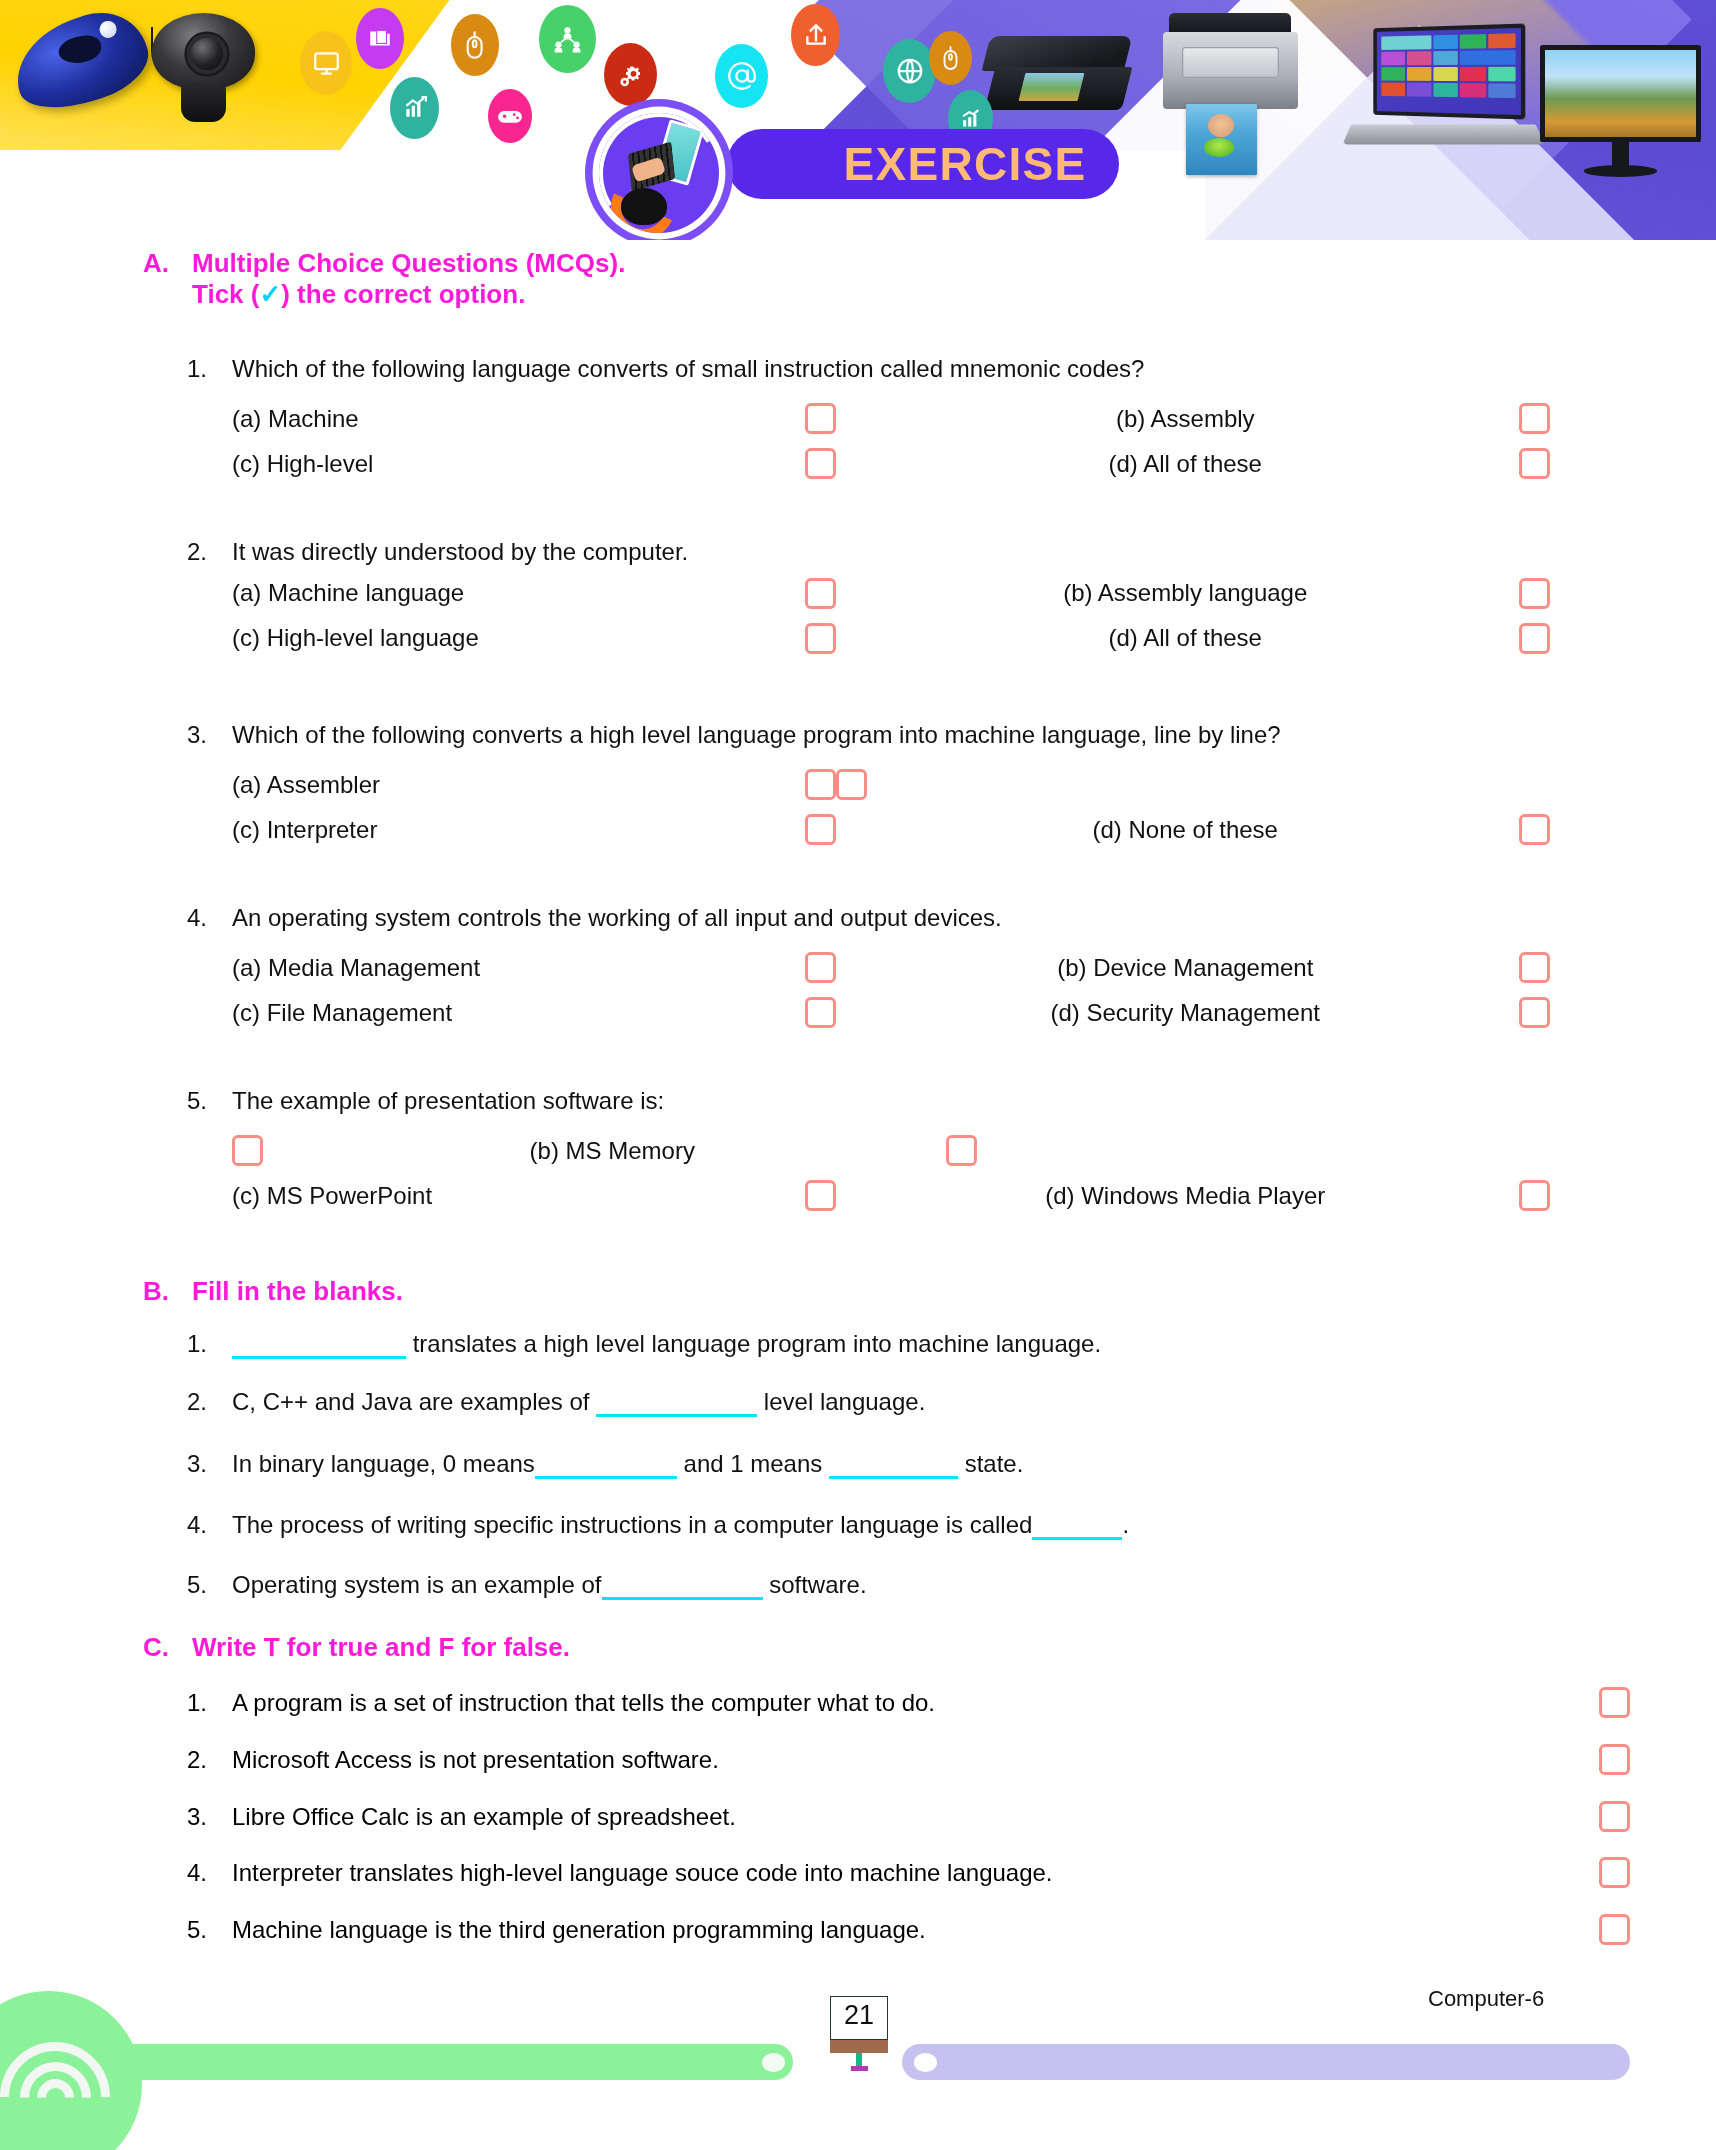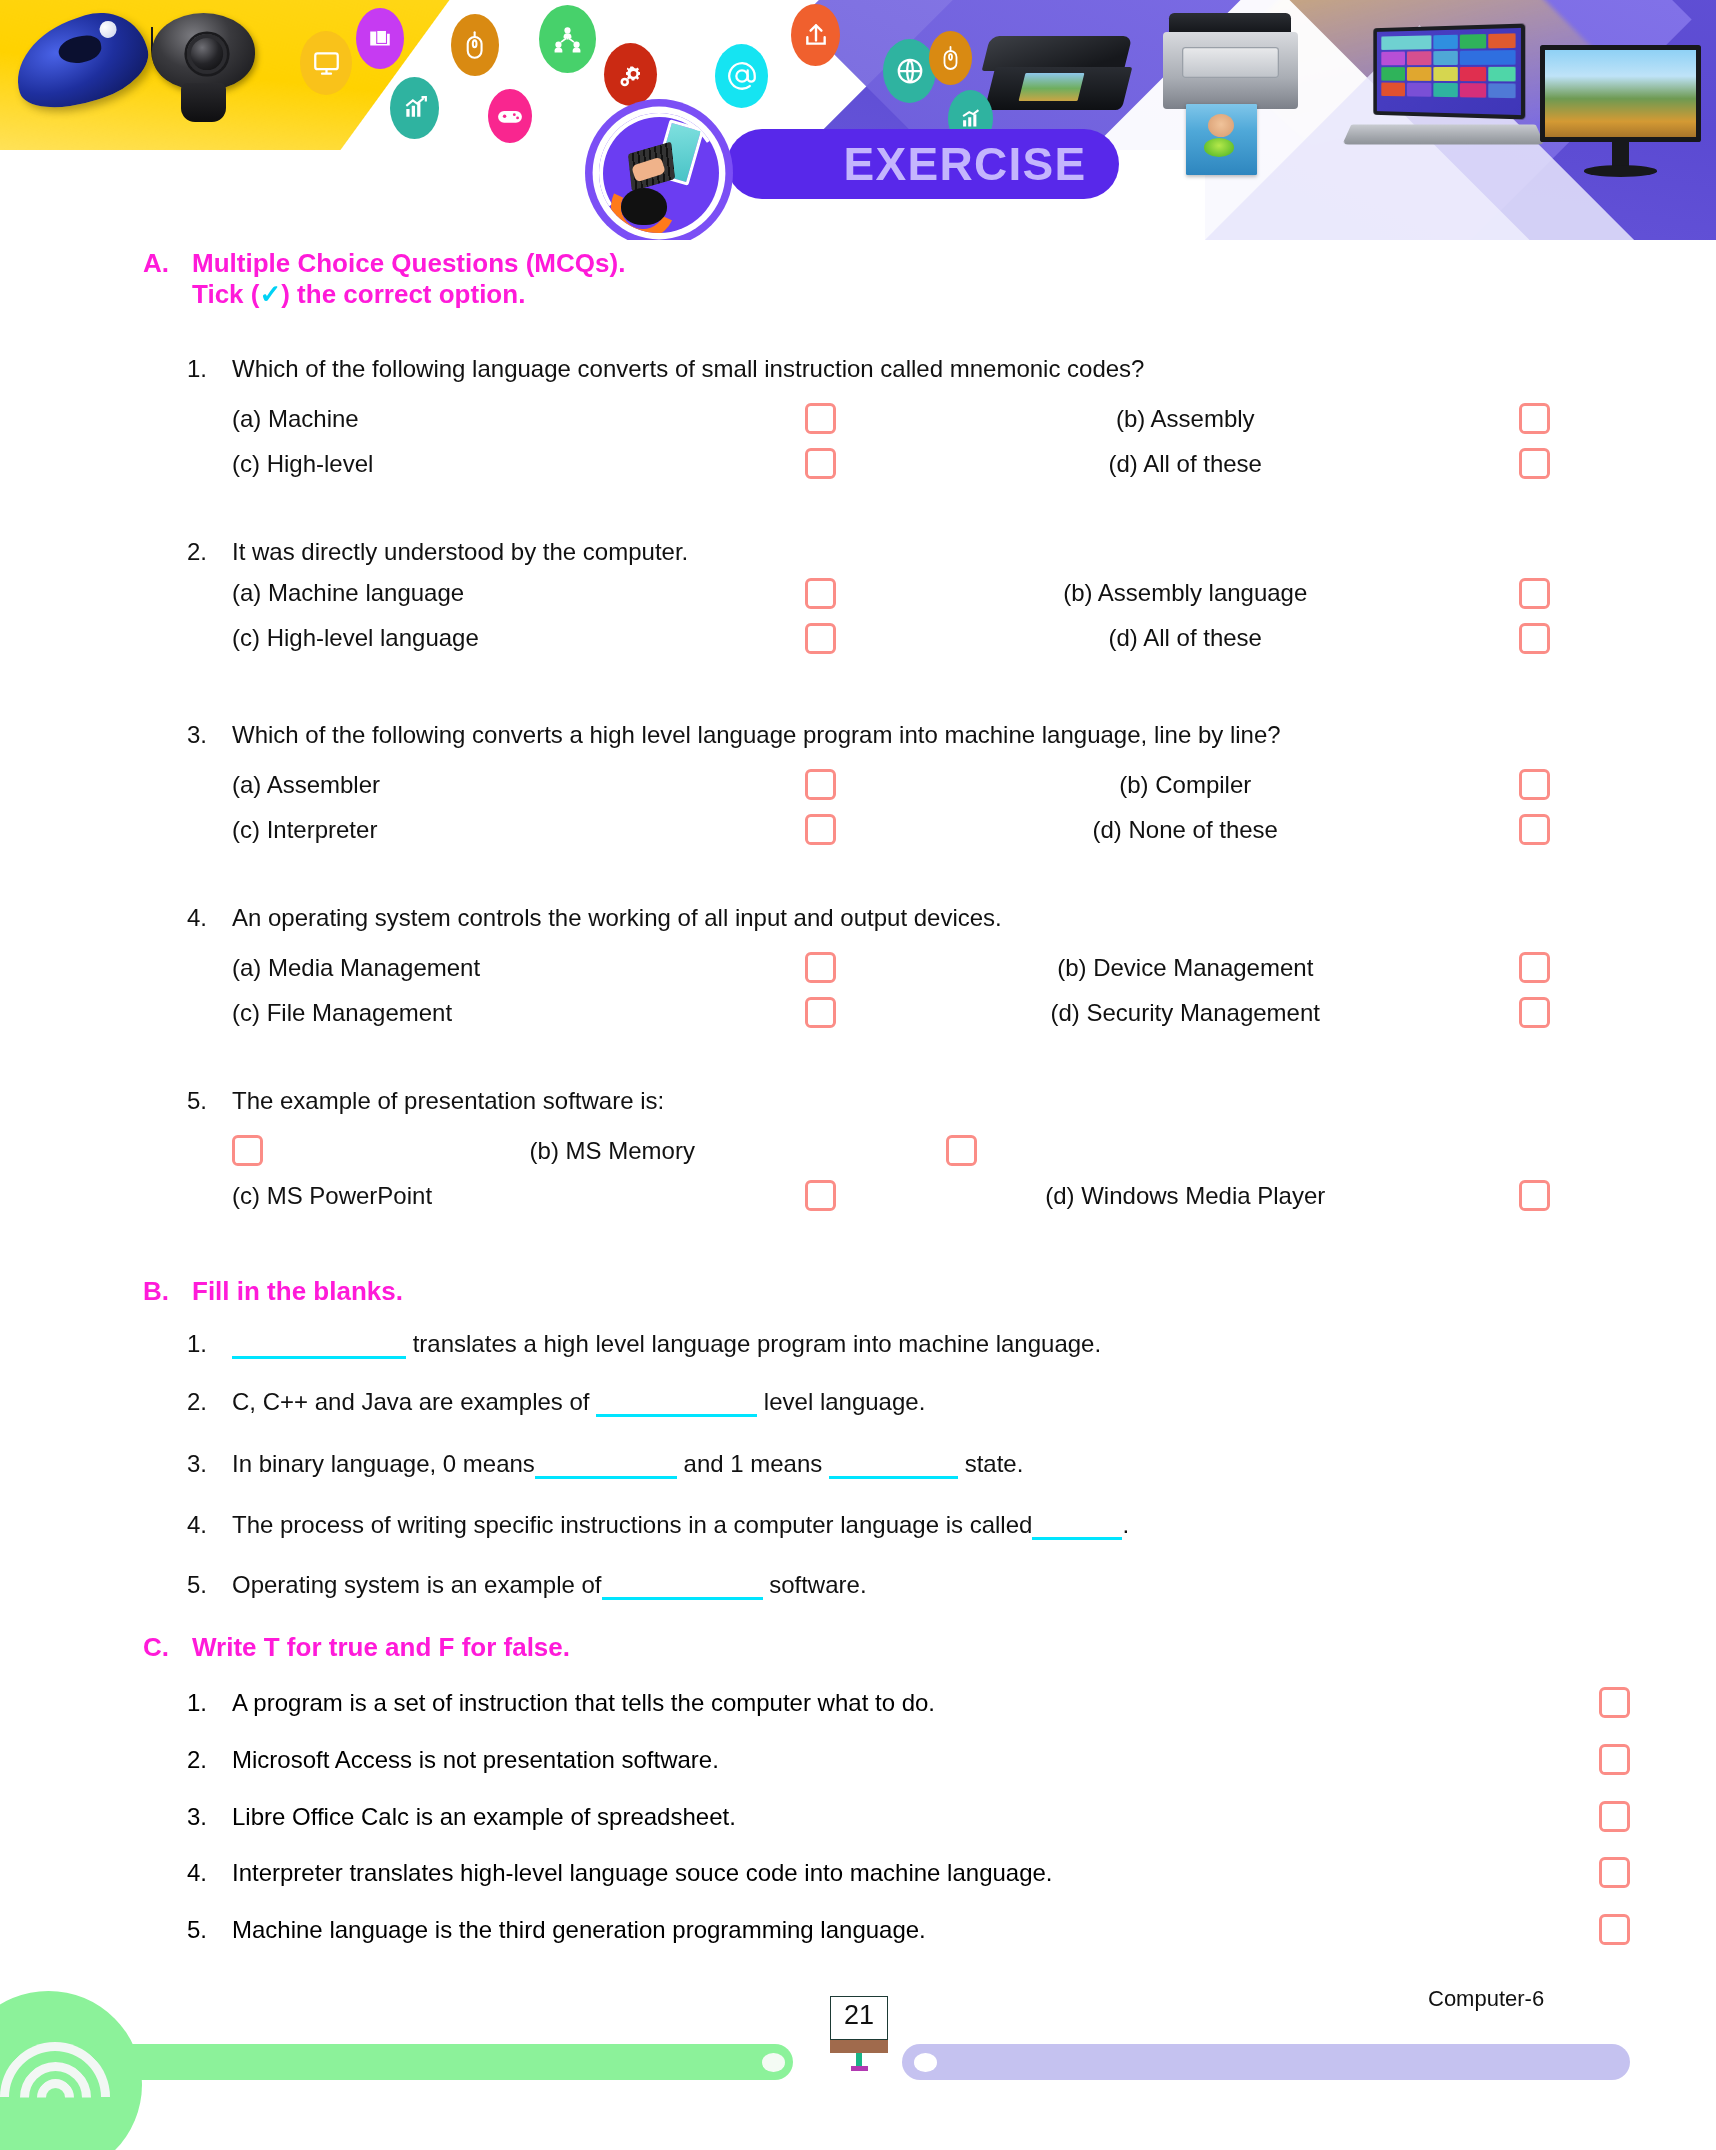--- a/index.html
+++ b/index.html
@@ -114,21 +114,21 @@
   .monitor { position:absolute; left:1540px; top:45px; width:161px; height:135px; }
   .monitor .scr { position:absolute; left:0; top:0; width:161px; height:97px;
     background: linear-gradient(180deg,#8fd1f5 0%, #bfe3f8 30%, #6e9a52 56%, #d49a34 82%, #a9762a 100%);
     border:5.2px solid #17181b; border-radius:2.6px; }
   .monitor .neck { position:absolute; left:72px; top:97px; width:17px; height:26px; background:#17181b; }
   .monitor .base { position:absolute; left:44px; top:120px; width:73px; height:11.6px; background:#17181b; border-radius:50%; }
 
   
   .ex-banner { position:absolute; left:727px; top:129px; width:392px; height:70px;
     background:#5828ea; border-radius:35px; display:flex; align-items:center; justify-content:center; }
-  .ex-text { color:#c4b5fd; font-weight:bold; font-size:46px; letter-spacing:1.3px;
+  .ex-text { color:#fdba74; font-weight:bold; font-size:46px; letter-spacing:1.3px;
     font-family:"Liberation Sans", sans-serif; line-height:1; padding-left:84px; }
   .ex-badge { position:absolute; left:599px; top:113px; width:120px; height:120px; border-radius:50%;
     background:#6b3df2; box-shadow: 0 0 0 6.4px #fff, 0 0 0 14px #7b4ff5; overflow:hidden; }
   .ex-badge .arcw { position:absolute; left:-6.4px; top:-6.4px; width:133px; height:133px;
     border-radius:50%; border:10.3px solid transparent; border-top-color:#fff; border-left-color:#fff; transform:rotate(12deg); }
   .ex-badge .ring-o { position:absolute; left:11.6px; top:62px; width:64px; height:64px; border-radius:50%;
     border:10.3px solid transparent; border-left-color:#ff7a1a; border-bottom-color:#ff7a1a; transform:rotate(-20deg); }
   .ex-badge .head { position:absolute; left:22px; top:75px; width:46px; height:37px; background:#111; border-radius:50% 50% 46% 46%; }
   .ex-badge .mon { position:absolute; left:62px; top:10.3px; width:36px; height:59px;
     background: linear-gradient(160deg,#7fe0df,#49c3c6); transform: rotate(16deg); border:3.2px solid #fff; border-radius:2.6px; }
@@ -413,23 +413,20 @@
     <div style="position:absolute;left:187px;top:481px;width:1469px;">
       <div class="qrow">
         <span class="qnum">3.</span>
         <span class="qtext">Which of the following converts a high level language program into machine language, line by line?</span>
       </div>
       <div class="opts" style="margin-top:19.3px;padding-left:45px;">
         <span class="opt opt-a">
             <span>(a) Assembler</span>
           </span>
         <span class="cbx"></span>
-        <span class="opt opt-b" style="padding-left:15.5px;">
-            <span>(b) Compiler</span>
-          </span>
         <span class="cbx"></span>
       </div>
       <div class="opts" style="margin-top:14px;padding-left:45px;">
         <span class="opt opt-a">
             <span>(c) Interpreter</span>
           </span>
         <span class="cbx"></span>
         <span class="opt opt-b" style="padding-left:15.5px;">
             <span>(d) None of these</span>
           </span>

